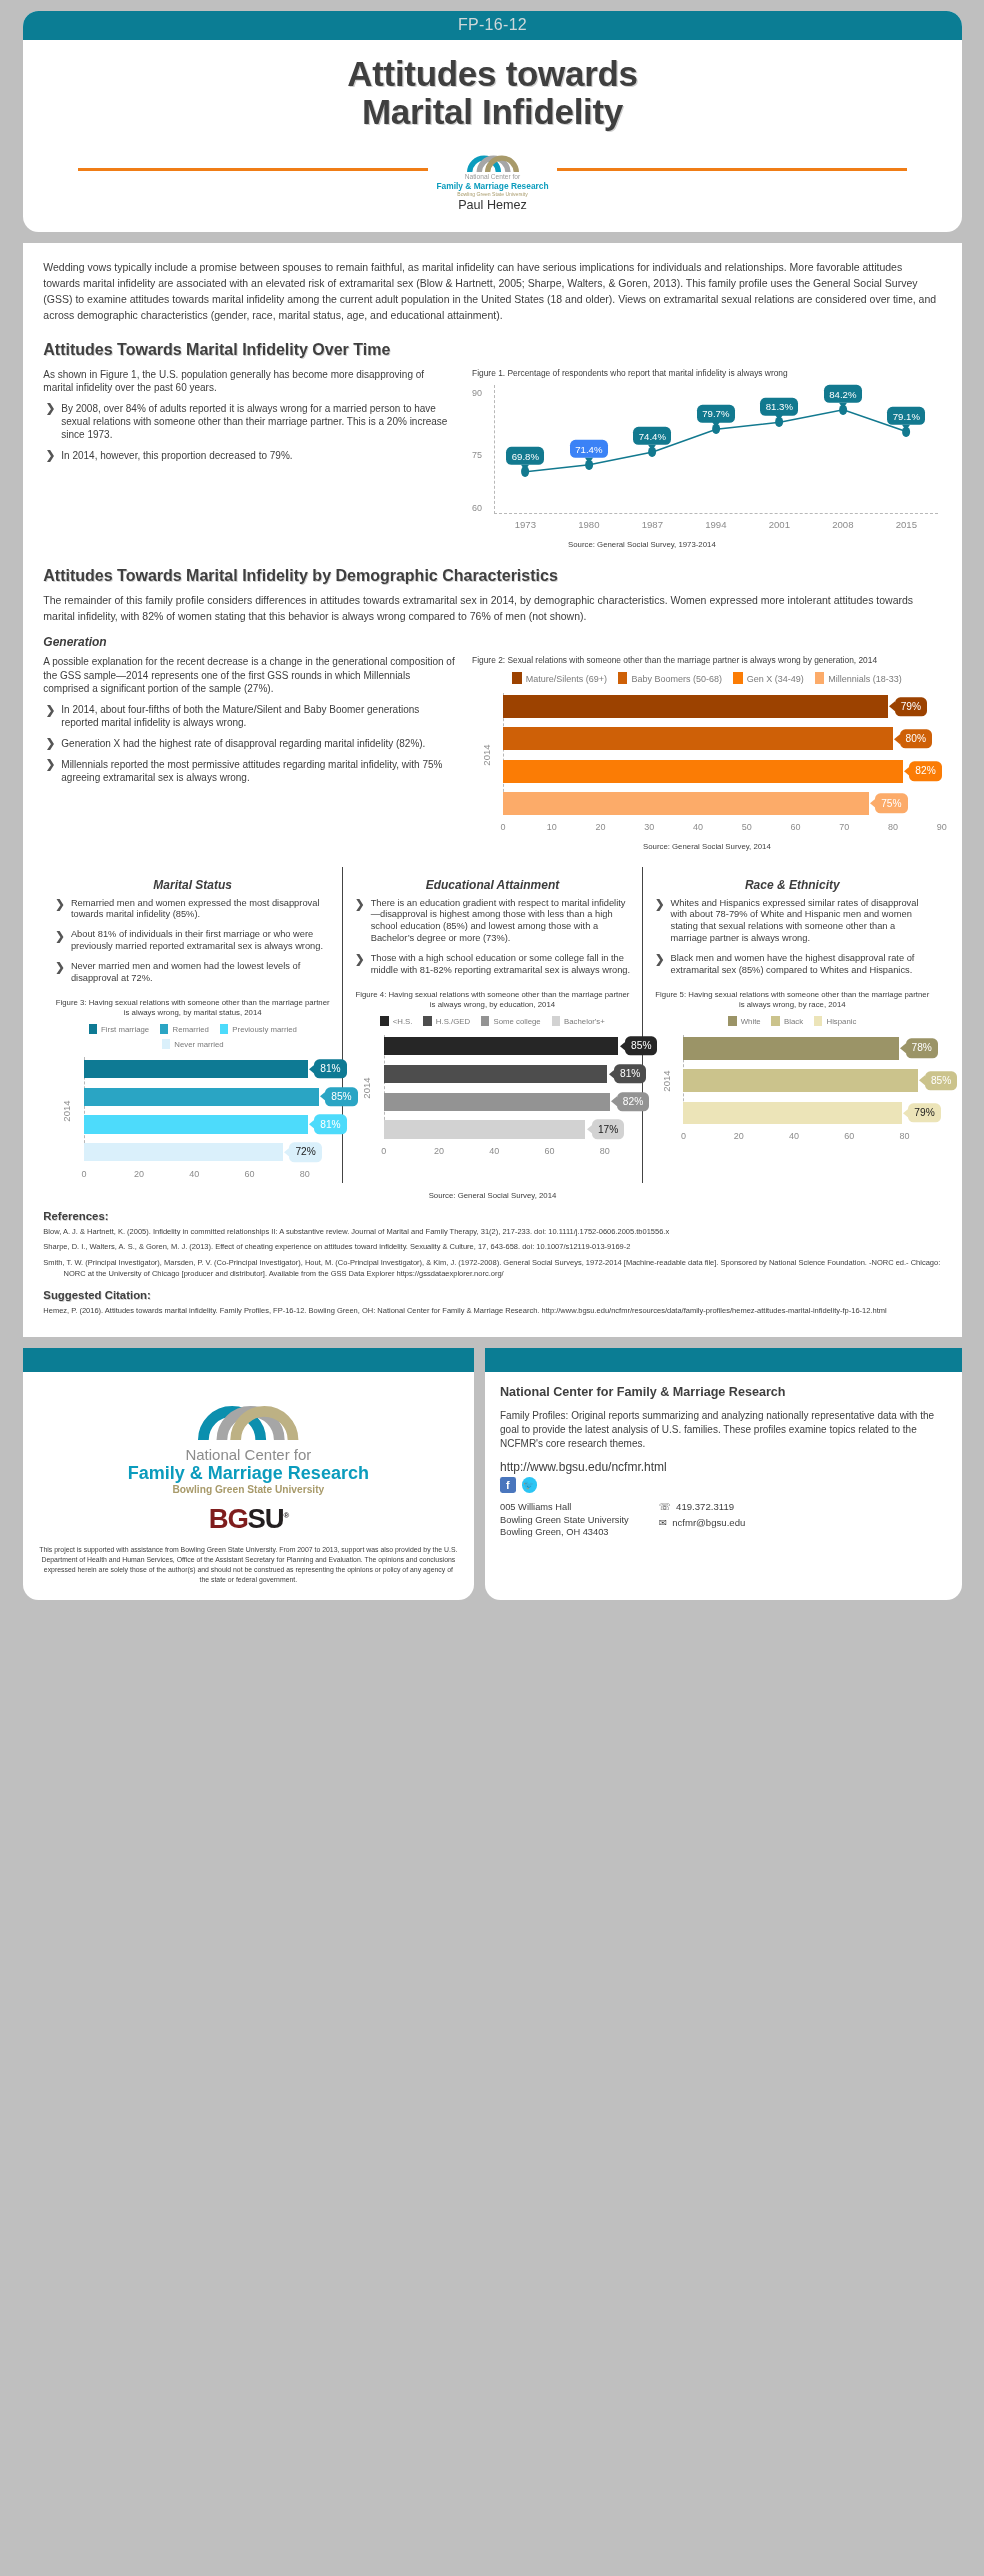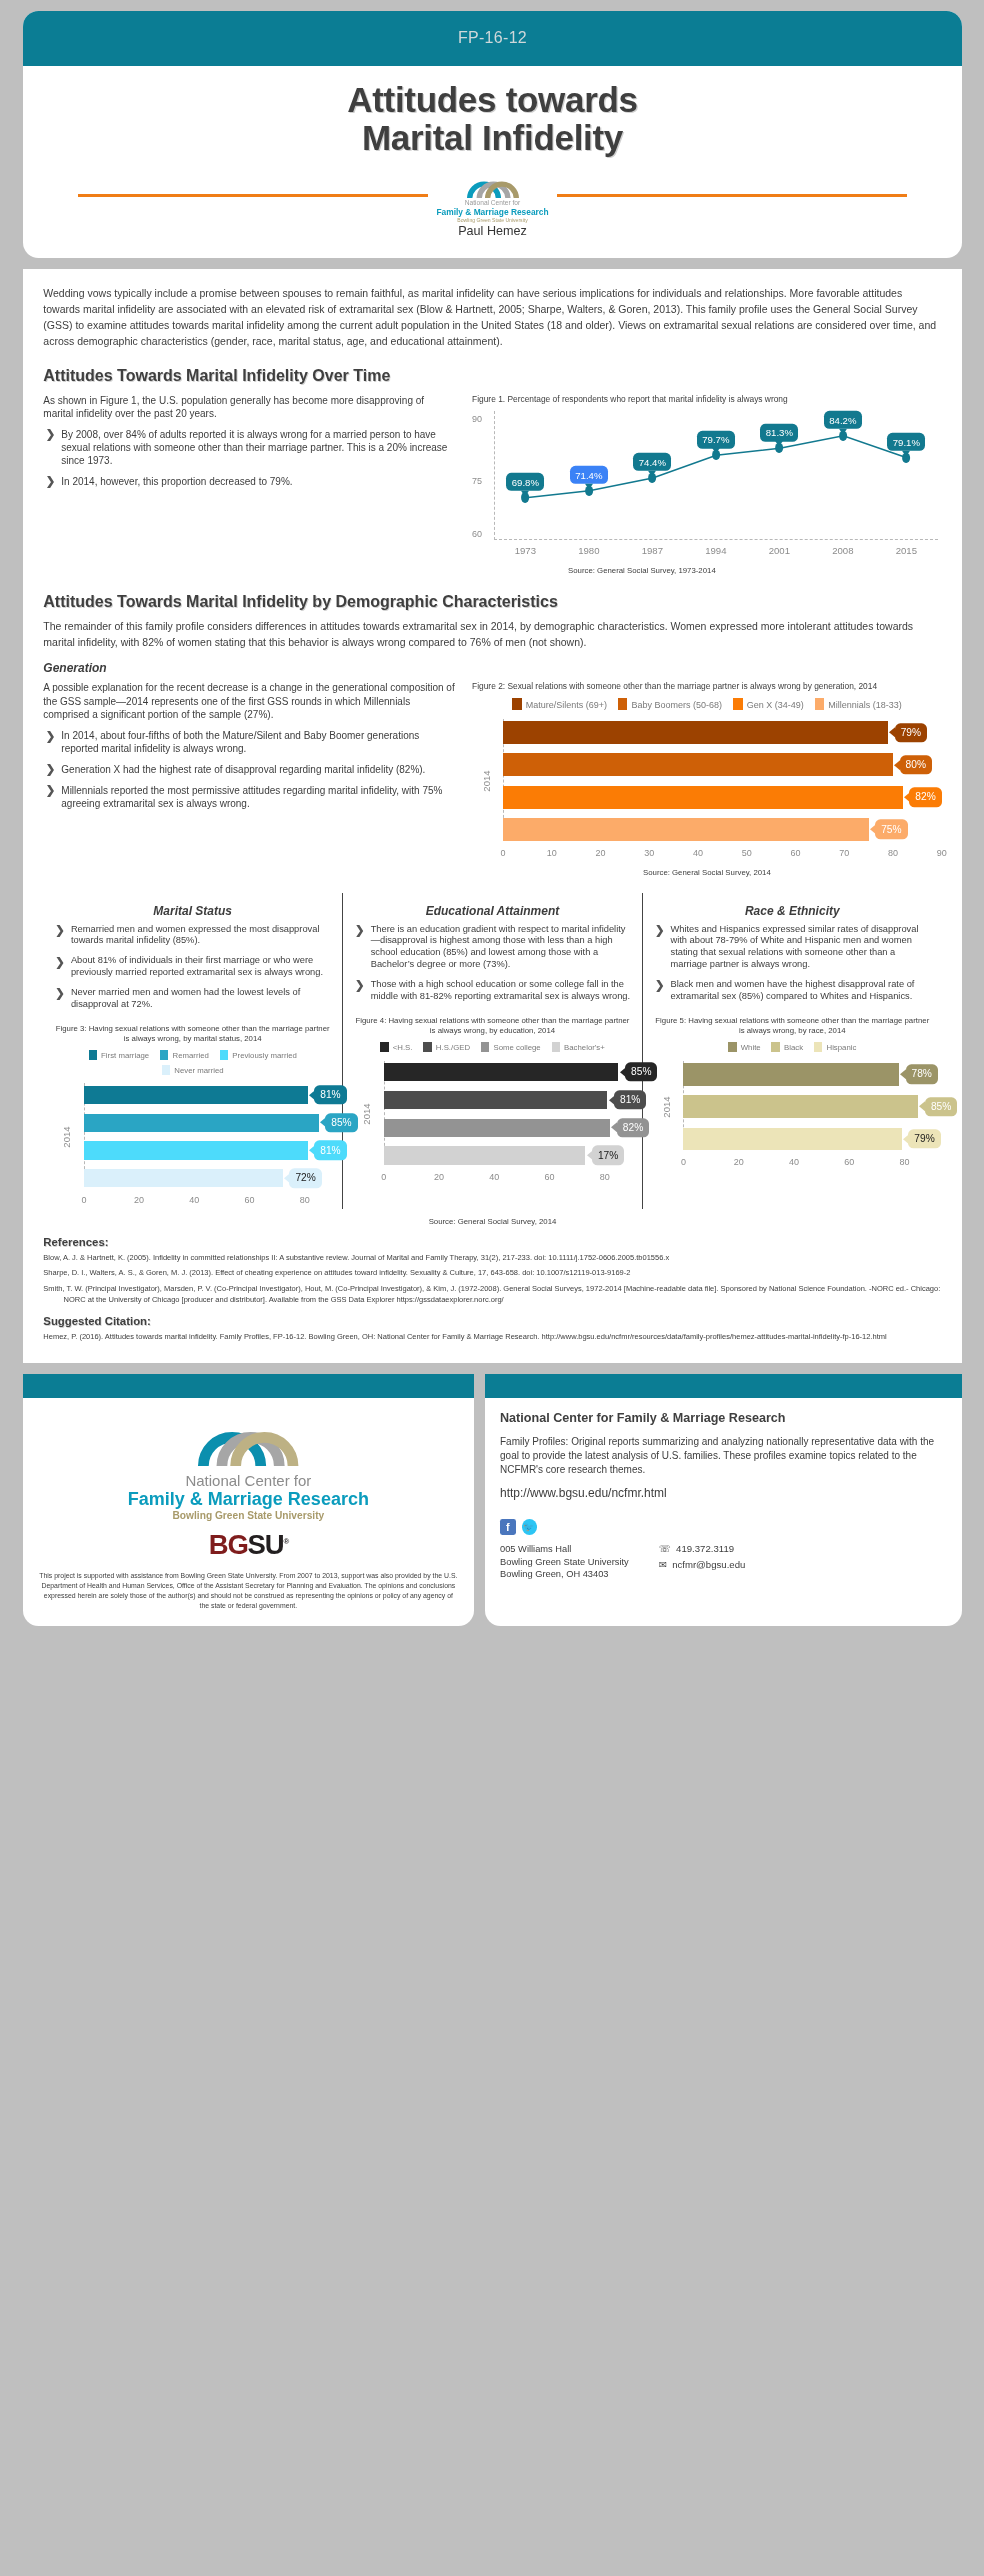--- a/index.html
+++ b/index.html
@@ -13,21 +13,21 @@
   
   .title-card {
     margin: 10.8px 23px 0 23px;
     background: #ffffff;
     border-radius: 15.5px;
     overflow: hidden;
     box-shadow: 0 0 0 0 rgba(0,0,0,0);
   }
   .fp-bar {
     background: #0b7d94;
-    height: 55px;
+    height: 29px;
     display: flex; align-items: center; justify-content: center;
   }
   .fp-bar .fp-code {
     color: #cfd8da; font-size: 16px; letter-spacing: 0.3px;
     font-family: "Liberation Sans Narrow","Liberation Sans",sans-serif;
   }
   .title-body { padding: 15.5px 18px 20.3px 18px; text-align: center; }
   .poster-title {
     font-size: 35px; line-height: 1.08; font-weight: bold; color: #3f3f3f;
     font-family: "Liberation Sans Narrow","Liberation Sans",sans-serif;
@@ -184,21 +184,21 @@
   .ncfmr-text .l3 { font-size: 10.2px; color: #a89a6a; font-weight: bold; font-family: "Liberation Sans Narrow","Liberation Sans",sans-serif;}
   .bgsu { margin-top: 8.4px; font-size: 27.5px; font-weight: bold; letter-spacing: -1.2px;
     font-family: "Liberation Sans Narrow","Liberation Sans",sans-serif;}
   .bgsu .bg { color: #7f1d1d; } .bgsu .su { color: #231f20; }
   .bgsu .reg { font-size: 7.8px; vertical-align: super; color:#231f20; }
   .disclaimer { margin-top: 9.6px; font-size: 6.9px; line-height: 1.45; color: #3d3d3d;
     font-family: "Liberation Sans Narrow","Liberation Sans",sans-serif;}
   .foot-h { font-size: 12.6px; font-weight: bold; color: #3f3f3f;
     font-family: "Liberation Sans Narrow","Liberation Sans",sans-serif; margin-bottom: 9.6px;}
   .foot-p { font-size: 10px; line-height: 1.4; color: #3d3d3d; margin-bottom: 9.6px; }
-  .foot-url { font-size: 12px; color: #3d3d3d; margin-bottom: 19px;
+  .foot-url { font-size: 12px; color: #3d3d3d; margin-bottom: 3px;
     font-family: "Liberation Sans Narrow","Liberation Sans",sans-serif;}
   .social { display: flex; gap: 6px; margin-bottom: 8.4px; }
   .sq { width: 15.5px; height: 15.5px; border-radius: 2.4px; display:flex; align-items:center; justify-content:center; color:#fff; font-weight:bold; font-size:10.8px;}
   .fb { background: #4a76bd; } .tw { background: #2cc5f4; border-radius: 50%; font-size: 9px;}
   .contact { display: flex; gap: 30px; }
   .contact .addr { font-size: 9.3px; line-height: 1.35; color: #3d3d3d;
     font-family: "Liberation Sans Narrow","Liberation Sans",sans-serif;}
   .contact .meta div { display: flex; align-items: center; gap: 5.4px; font-size: 9.6px; color: #3d3d3d; margin-bottom: 4.8px;
     font-family: "Liberation Sans Narrow","Liberation Sans",sans-serif;}
 </style>
@@ -237,21 +237,21 @@
   </div>
 
   <div class="body-card">
 
     <p class="intro">Wedding vows typically include a promise between spouses to remain faithful, as marital infidelity can have serious implications for individuals and relationships. More favorable attitudes towards marital infidelity are associated with an elevated risk of extramarital sex (Blow &amp; Hartnett, 2005; Sharpe, Walters, &amp; Goren, 2013). This family profile uses the General Social Survey (GSS) to examine attitudes towards marital infidelity among the current adult population in the United States (18 and older). Views on extramarital sexual relations are considered over time, and across demographic characteristics (gender, race, marital status, age, and educational attainment).</p>
 
     <h2 class="section">Attitudes Towards Marital Infidelity Over Time</h2>
 
     <div class="two-col">
       <div class="col-left">
-        <div class="lead">As shown in Figure 1, the U.S. population generally has become more disapproving of marital infidelity over the past 20 years.</div>
+        <div class="lead">As shown in Figure 1, the U.S. population generally has become more disapproving of marital infidelity over the past 60 years.</div>
         <ul class="bullets">
           <li><span class="chev">❯</span><span>By 2008, over 84% of adults reported it is always wrong for a married person to have sexual relations with someone other than their marriage partner. This is a 20% increase since 1973.</span></li>
           <li><span class="chev">❯</span><span>In 2014, however, this proportion decreased to 79%.</span></li>
         </ul>
       </div>
 
       <div class="col-right">
         <div class="fig-title">Figure 1. Percentage of respondents who report that marital infidelity is always wrong</div>
         <div class="linechart">
           <div class="lc-ylab" style="top:3.6px">90</div>

